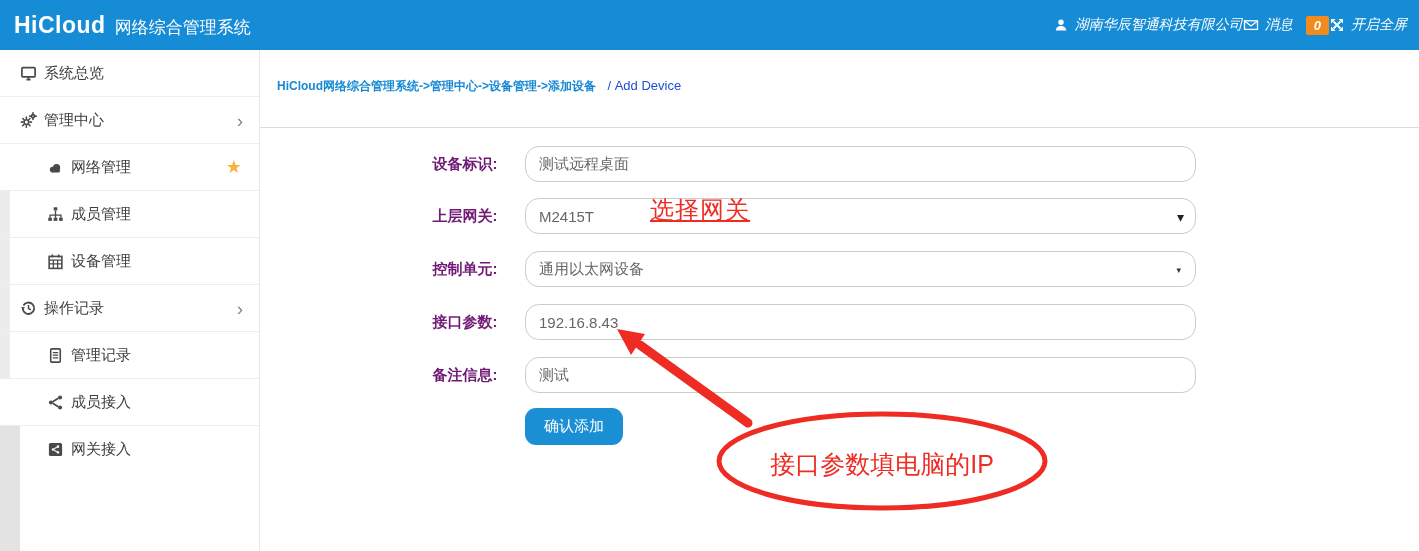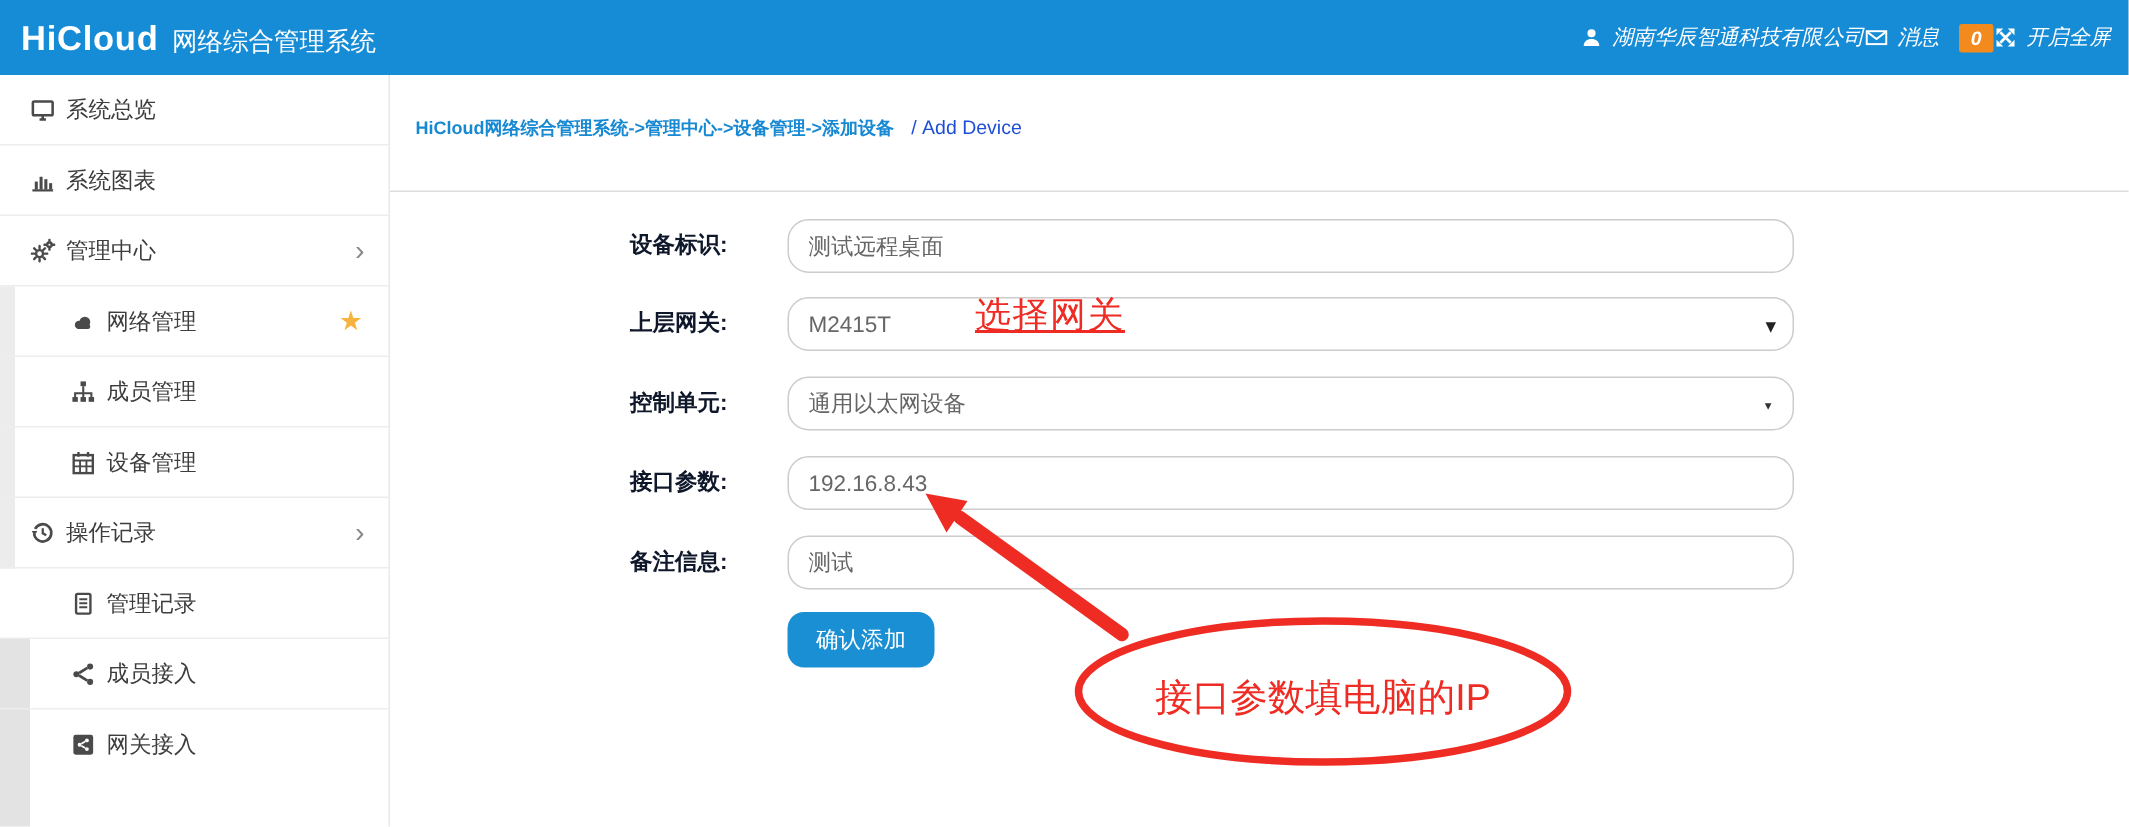--- a/index.html
+++ b/index.html
@@ -33,22 +33,22 @@
   .chev { position:absolute; right:16px; color:#888; font-size:19px; line-height:1; }
   .star { position:absolute; right:17px; color:#f6b33d; font-size:18px; }
 
   
   .main { position:absolute; left:260px; top:50px; width:1159px; height:501px; background:#fff; }
   .crumbwrap { height:78px; border-bottom:1px solid #dcdcdc; padding:26px 0 0 17px; }
   .crumb-title { color:#1789d3; font-size:12px; font-weight:bold; display:inline; }
   .crumb-sub { color:#1d4ed8; font-size:13px; margin-left:7px; display:inline; }
 
   .frow { position:absolute; height:36px; }
-  .flabel { position:absolute; left:160px; width:90px; text-align:left;
-            font-size:15px; font-weight:bold; color:#0f172a; line-height:36px; }
+  .flabel { position:absolute; left:160px; width:90px; text-align:center;
+            font-size:15px; font-weight:bold; color:#701a75; line-height:36px; }
   .ffield { position:absolute; left:265px; width:671px; height:36px;
             border:1px solid #ccc; border-radius:14px; background:#fff;
             display:flex; align-items:center; font-size:15px; color:#666;
             padding-left:13px; }
   .ffield.select { cursor:pointer; }
   .caret-big { position:absolute; right:11px; top:10px; font-size:14px; color:#222; }
   .caret-sml { position:absolute; right:14px; top:13px; font-size:9px; color:#333; }
   .r1 { top:96px; } .r2 { top:148px; } .r3 { top:201px; } .r4 { top:254px; } .r5 { top:307px; }
   .submit { position:absolute; left:265px; top:358px; width:98px; height:37px;
             background:#1b8fd4; color:#fff; border:none; font-size:15px;
@@ -104,30 +104,20 @@
   <div class="strip2"></div>
 
   <div class="side-item top">
     <svg class="sicon" viewBox="0 0 16 16">
       <rect x="1.8" y="2.5" width="12.4" height="8.6" rx="0.8" fill="none" stroke="#4a4a4a" stroke-width="1.6"></rect>
       <path d="M6 13.8h4M8 11.1v2.7" stroke="#4a4a4a" stroke-width="1.6"></path>
     </svg>
     <span>系统总览</span>
   </div>
 
-  <div class="side-item top">
-    <svg class="sicon" viewBox="0 0 16 16">
-      <path d="M1.5 14h13" stroke="#4a4a4a" stroke-width="1.4"></path>
-      <rect x="3" y="8.5" width="1.9" height="5" fill="#4a4a4a"></rect>
-      <rect x="6" y="5.5" width="1.9" height="8" fill="#4a4a4a"></rect>
-      <rect x="9" y="7" width="1.9" height="6.5" fill="#4a4a4a"></rect>
-      <rect x="12" y="9.5" width="1.9" height="4" fill="#4a4a4a"></rect>
-    </svg>
-    <span>系统图表</span>
-  </div>
 
   <div class="side-item top">
     <svg class="sicon" viewBox="0 0 16 16">
       <g stroke="#4a4a4a" stroke-width="1.5" fill="none" stroke-linecap="round">
         <circle cx="6" cy="9.5" r="2.2"></circle>
         <path d="M9.4 9.5h1.4M6 6.1V4.7M2.6 9.5H1.2M6 12.9v1.4M8.4 7.1l1-1M3.6 7.1l-1-1M3.6 11.9l-1 1M8.4 11.9l1 1"></path>
         <circle cx="12.2" cy="3.9" r="1.4"></circle>
         <path d="M14.3 3.9h1M12.2 1.8v-1M10.1 3.9h-1M12.2 6v1"></path>
       </g>
     </svg>

